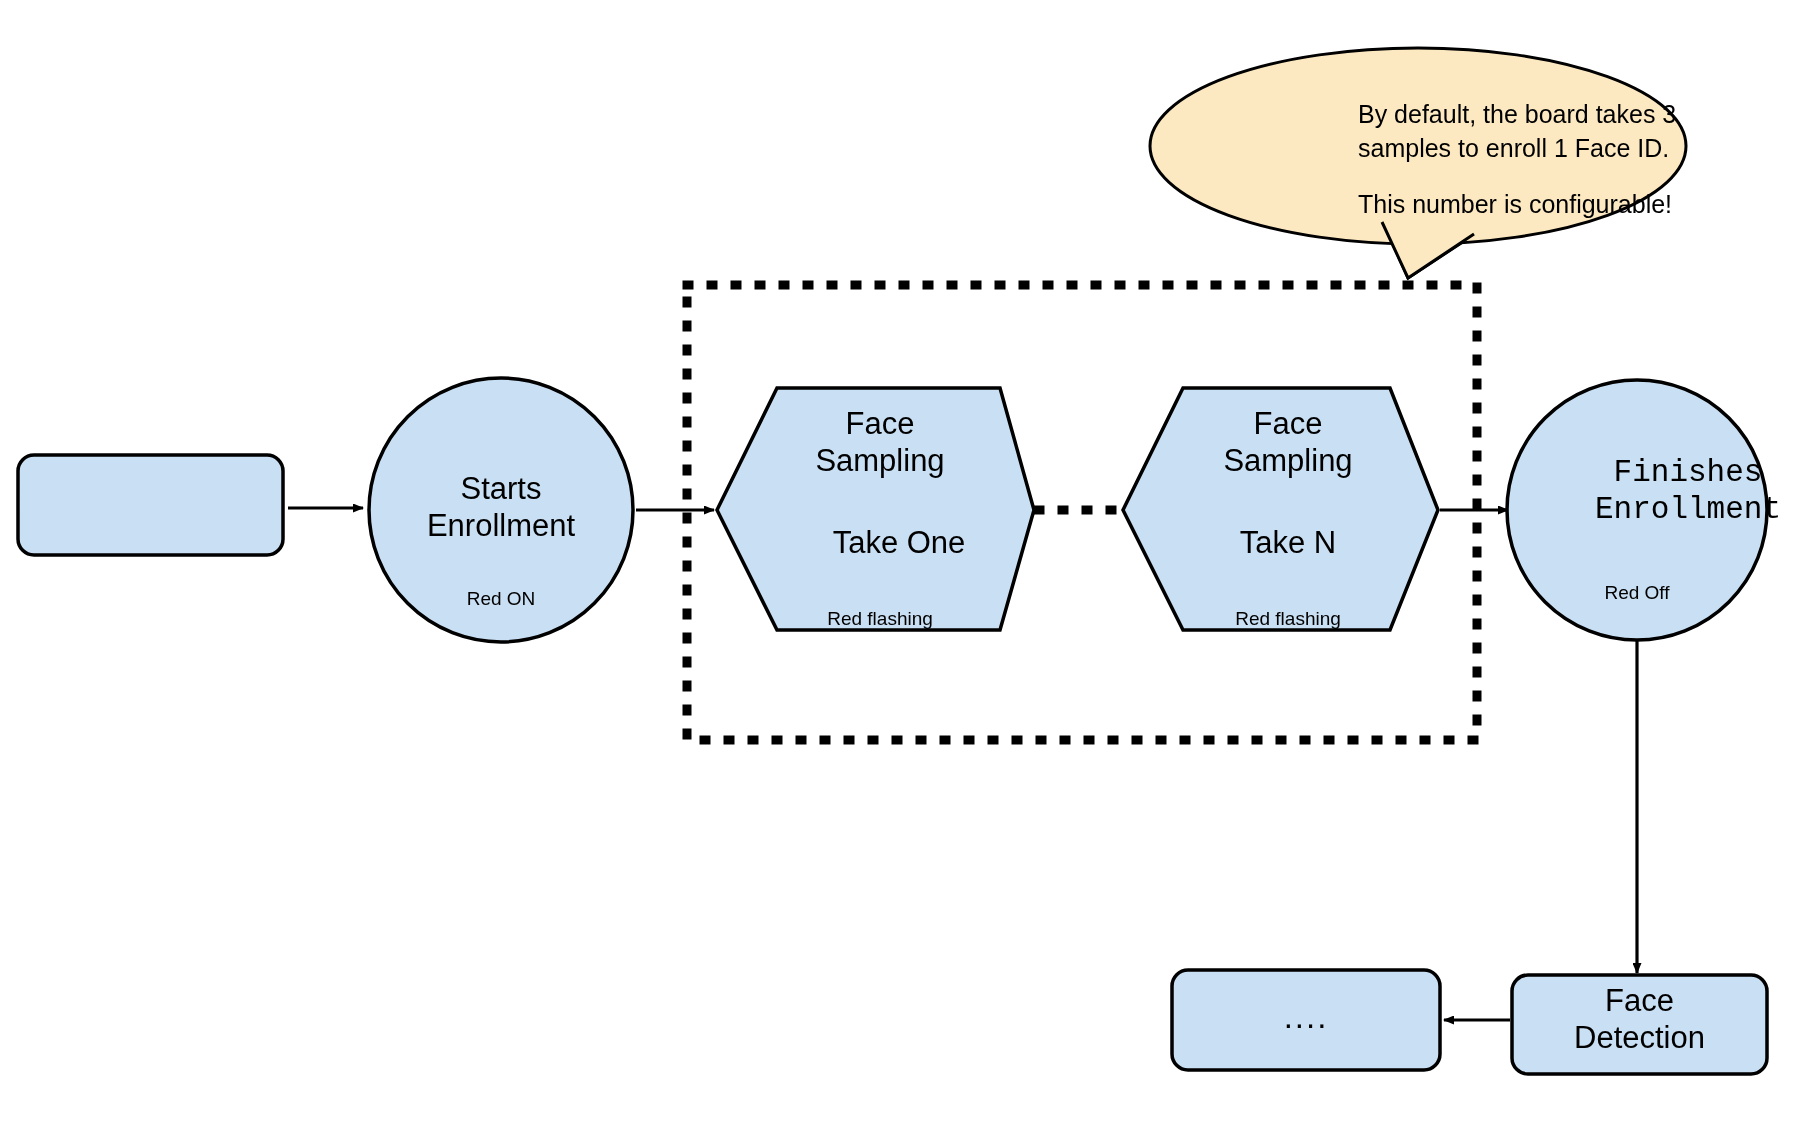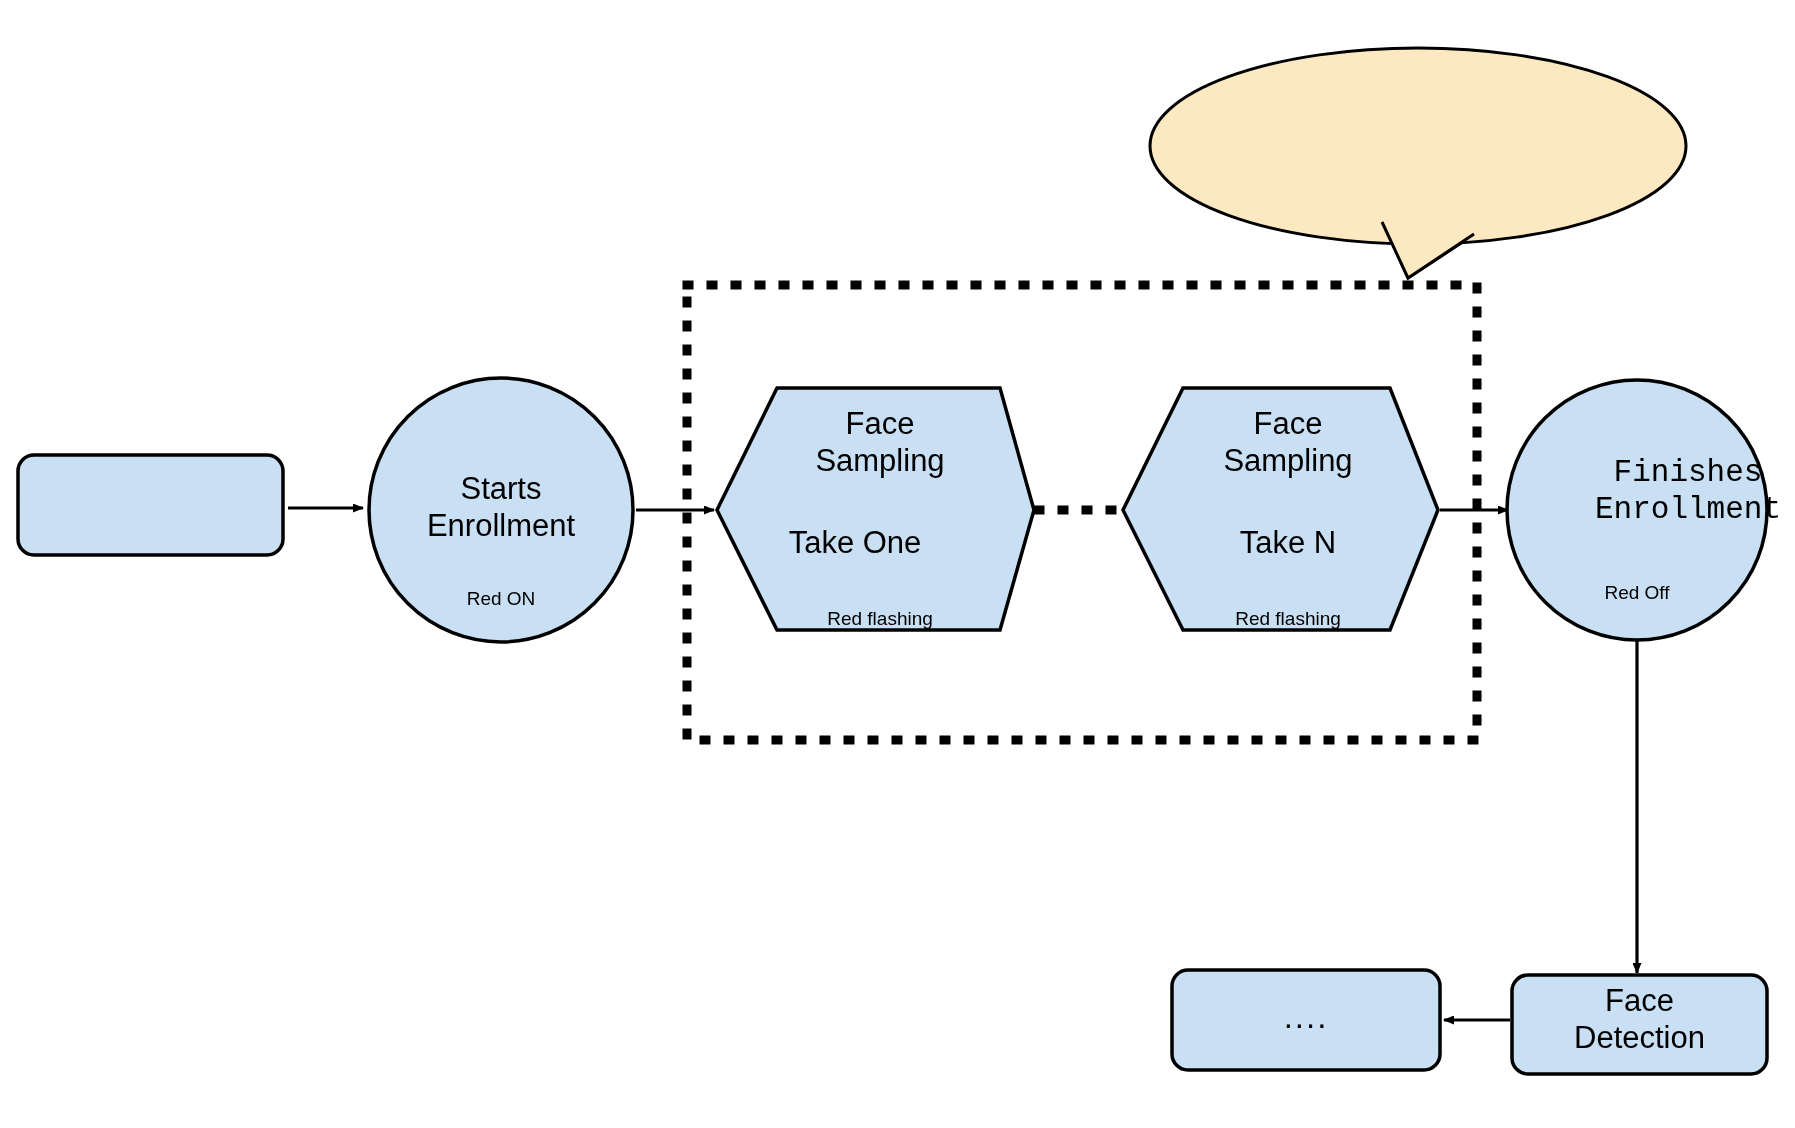--- a/index.html
+++ b/index.html
@@ -84,31 +84,34 @@
     <path d="M1382,222 L1408,278 L1474,234" fill="#fce9c2" stroke="#000000" stroke-width="3" stroke-linejoin="miter"></path>
   </svg>
 
 
   <div class="node-label lbl-main-md" style="left:371px; top:447px; width:260px;margin-top:24px;">Starts
 Enrollment</div>
   <div class="node-label lbl-sub" style="left:371px; top:570px; width:260px;">Red ON</div>
 
   <div class="node-label lbl-main-md" style="left:755px; top:406px; width:250px;">Face
 Sampling</div>
-  <div class="node-label lbl-main-md" style="left:730px; top:525px; width:250px;">Take One</div>
+  <div class="node-label lbl-main-md" style="left:774px; top:525px; width:250px;">Take One</div>
   <div class="node-label lbl-sub" style="left:755px; top:590px; width:250px;">Red flashing</div>
 
   <div class="node-label lbl-main-md" style="left:1163px; top:406px; width:250px;">Face
 Sampling</div>
   <div class="node-label lbl-main-md" style="left:1163px; top:525px; width:250px;">Take N</div>
   <div class="node-label lbl-sub" style="left:1163px; top:590px; width:250px;">Red flashing</div>
 
   <div class="node-label lbl-main-md" style="left:1558px; top:455px; width:260px;font-family:Liberation Mono, monospace;">Finishes
 Enrollment</div>
   <div class="node-label lbl-sub" style="left:1507px; top:564px; width:260px;">Red Off</div>
 
   <div class="node-label lbl-main-md" style="left:1512px; top:983px; width:255px;">Face
 Detection</div>
 
   <div class="node-label lbl-dots" style="left:1172px; top:998px; width:268px;">....</div>
 
+  <div class="node-label lbl-callout" style="left:1358px; top:98px; width:360px;">By default, the board takes 3</div>
+  <div class="node-label lbl-callout" style="left:1358px; top:132px; width:360px;">samples to enroll 1 Face ID.</div>
+  <div class="node-label lbl-callout" style="left:1358px; top:188px; width:360px;">This number is configurable!</div>
 
 </div>
 
 </body></html>

